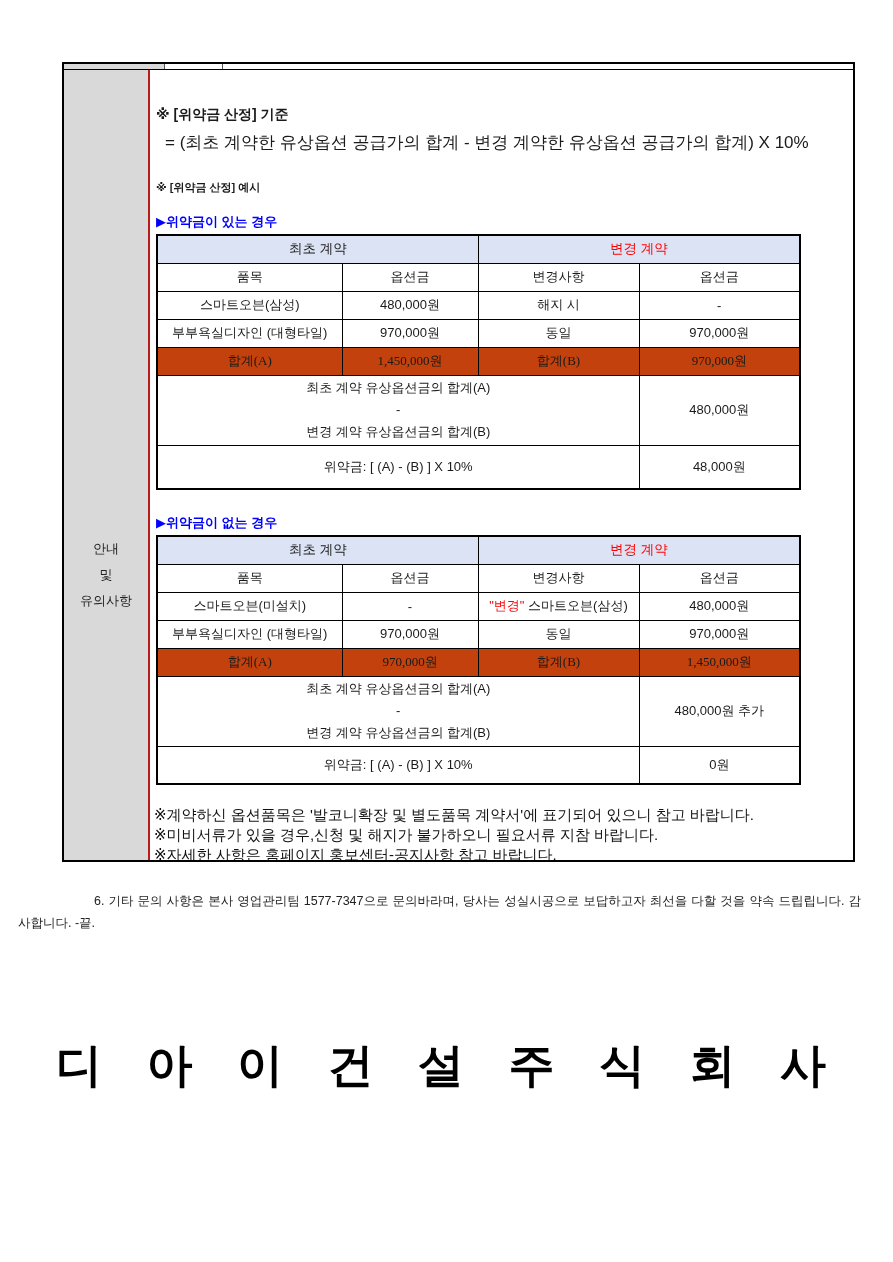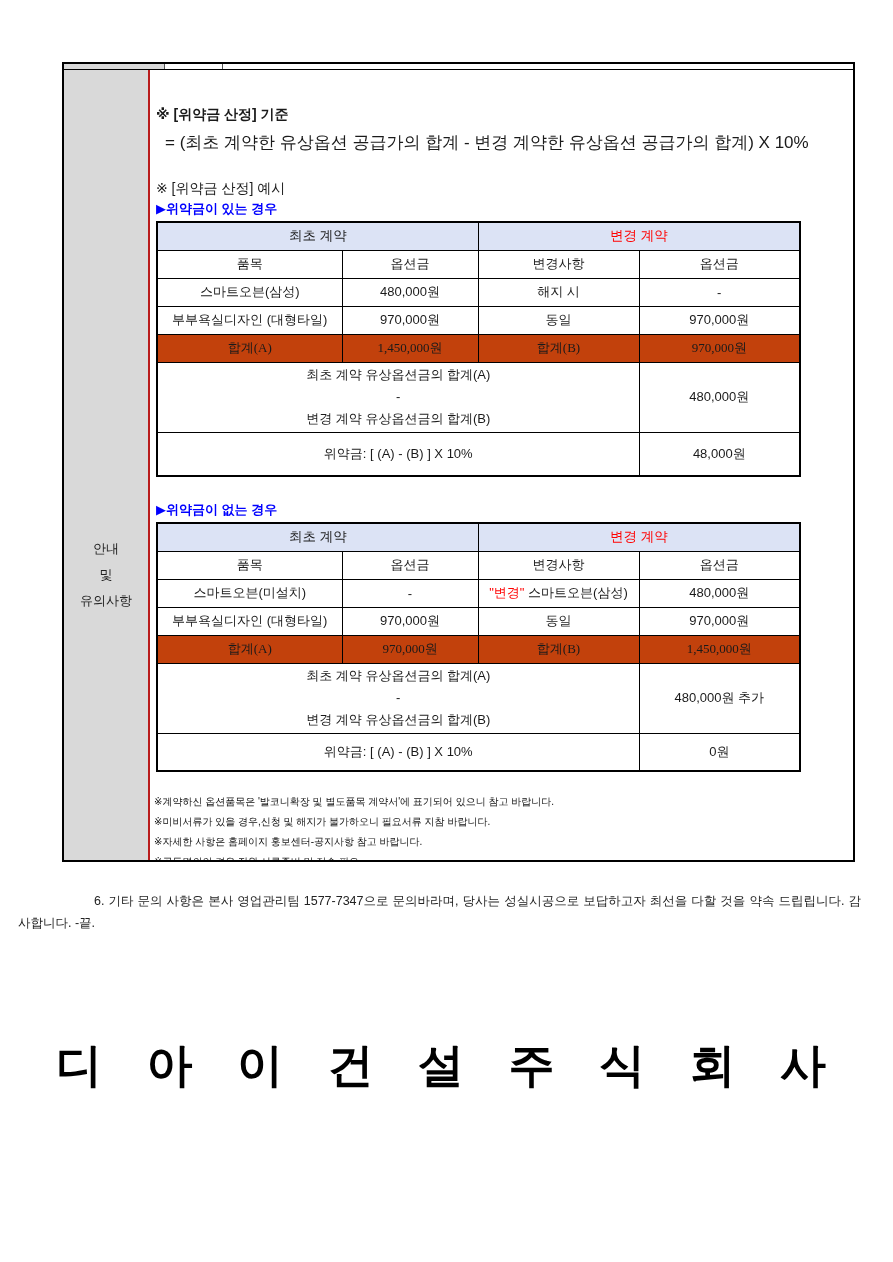--- a/index.html
+++ b/index.html
@@ -40,22 +40,22 @@
   }
 
   .content {
     position: absolute; left: 86px; top: 6px; right: 0; bottom: 0;
     padding: 36px 0 0 6px;
     overflow: hidden;
   }
 
   .crit-title { font-size: 14px; font-weight: bold; }
   .crit-formula { font-size: 17px; margin-top: 7px; padding-left: 9px; }
-  .crit-example { font-size: 14px; font-weight: normal; margin-top: 26px; }
-  .tbl-caption { font-size: 13px; font-weight: bold; color: #0000ff; margin-top: 2px; }
+  .crit-example { font-size: 11px; font-weight: bold; margin-top: 26px; }
+  .tbl-caption { font-size: 13px; font-weight: bold; color: #0000ff; margin-top: 18px; }
   .red { color: #ff0000; }
 
   table.opt-table {
     border-collapse: collapse;
     border: 2px solid #000;
     margin-top: 3px;
     table-layout: fixed;
     width: 643px;
     font-size: 13px;
   }
@@ -63,21 +63,21 @@
   .row-group td { height: 28px; background: #dce3f5; font-size: 13.5px; }
   .row-cols td { height: 28px; }
   .row-data td { height: 28px; }
   .row-total td { height: 28px; background: #c2410c; border-top: 2px solid #000; font-family: Liberation Serif, serif; }
   .row-calc td { height: 70px; border-top: 2px solid #000; }
   .row-calc .calc-lines div { line-height: 22px; }
   .row-penalty td { border-top: 2px solid #000; }
   .row-penalty.tall td { height: 44px; }
   .row-penalty.short td { height: 38px; }
 
-  .notes { margin-top: 20px; margin-left: -2px; font-size: 10px; line-height: 20px; color: #111; }
+  .notes { margin-top: 20px; margin-left: -2px; font-size: 15px; line-height: 20px; color: #111; }
 
   
   .closing {
     position: absolute;
     left: 18px; top: 890px; width: 843px;
     font-size: 12.5px; line-height: 22px;
     text-align: justify;
     text-indent: 76px;
     color: #222;
   }

